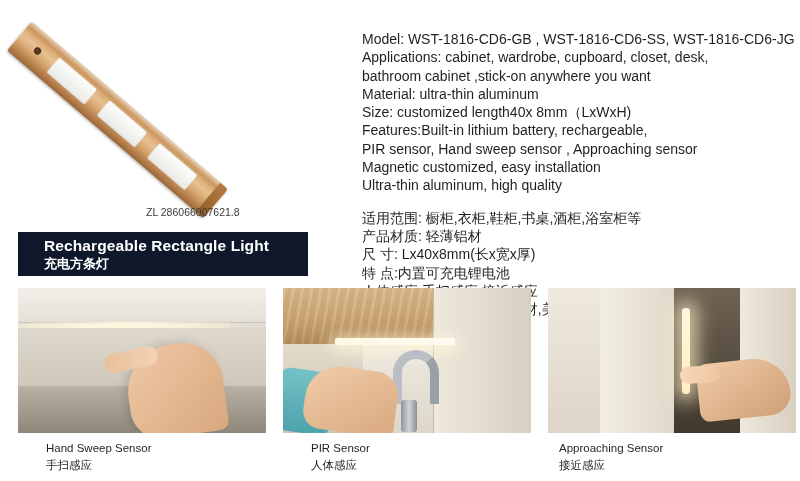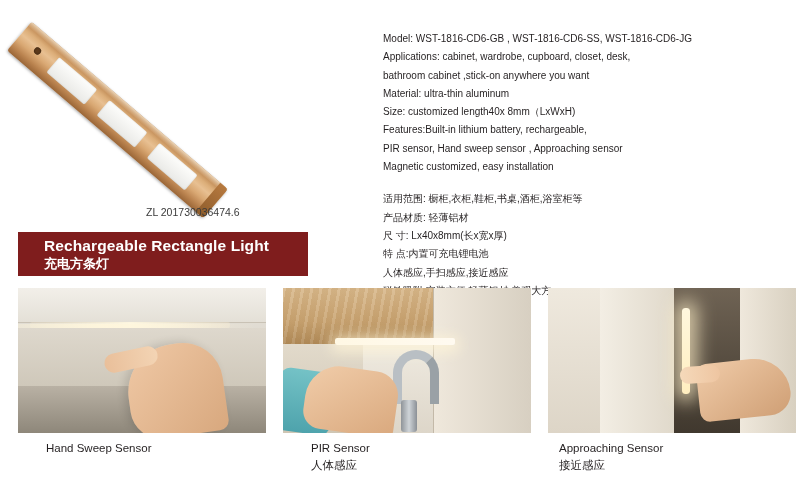--- a/index.html
+++ b/index.html
@@ -104,21 +104,21 @@
     line-height: 14px;
     color: #3a3a3a;
   }
 
   .banner {
     position: absolute;
     left: 18px;
     top: 232px;
     width: 290px;
     height: 44px;
-    background: #7f1d1d;
+    background: #0f172a;
     display: flex;
     flex-direction: column;
     justify-content: center;
     padding-left: 26px;
     box-sizing: border-box;
   }
   .banner .en {
     color: #ffffff;
     font-size: 15.5px;
     font-weight: bold;
@@ -128,24 +128,24 @@
   .banner .cn {
     color: #ffffff;
     font-size: 13px;
     font-weight: bold;
     line-height: 17px;
   }
 
   
   .specs {
     position: absolute;
-    left: 383px;
+    left: 362px;
     top: 30px;
     width: 412px;
-    font-size: 10px;
+    font-size: 14px;
     line-height: 18.3px;
     color: #231f20;
   }
   .specs .line { white-space: nowrap; }
   .specs .block-cn {
     margin-top: 14px;
   }
 
   
   .photos {
@@ -334,39 +334,40 @@
         <div class="bevel-top"></div>
         <div class="sensor-dot"></div>
         <div class="lens l1"></div>
         <div class="lens l2"></div>
         <div class="lens l3"></div>
         <div class="endcap right"></div>
       </div>
     </div>
 
     <div class="patent-text">
-      <div>ZL 201730036474.6</div>
+      <div>ZL 286066007621.8</div>
     </div>
 
     <div class="banner">
       <span class="en">Rechargeable Rectangle Light</span>
       <span class="cn">充电方条灯</span>
     </div>
   </div>
 
   <div class="specs">
     <div class="block-en">
       <div class="line">Model: WST-1816-CD6-GB , WST-1816-CD6-SS, WST-1816-CD6-JG</div>
       <div class="line">Applications: cabinet, wardrobe, cupboard, closet, desk,</div>
       <div class="line">bathroom cabinet ,stick-on anywhere you want</div>
       <div class="line">Material: ultra-thin aluminum</div>
       <div class="line">Size: customized length40x 8mm（LxWxH)</div>
       <div class="line">Features:Built-in lithium battery, rechargeable,</div>
       <div class="line">PIR sensor, Hand sweep sensor , Approaching sensor</div>
       <div class="line">Magnetic customized, easy installation</div>
+      <div class="line">Ultra-thin aluminum, high quality</div>
     </div>
     <div class="block-cn">
       <div class="line">适用范围: 橱柜,衣柜,鞋柜,书桌,酒柜,浴室柜等</div>
       <div class="line">产品材质: 轻薄铝材</div>
       <div class="line">尺 寸: Lx40x8mm(长x宽x厚)</div>
       <div class="line">特 点:内置可充电锂电池</div>
       <div class="line">人体感应,手扫感应,接近感应</div>
       <div class="line">磁铁吸附,安装方便,轻薄铝材,美观大方</div>
     </div>
   </div>
@@ -404,20 +405,21 @@
       <div class="p3-door"></div>
       <div class="p3-interior"></div>
       <div class="p3-lightstrip"></div>
       <div class="p3-panelR"></div>
       <div class="p3-hand"></div>
       <div class="p3-finger"></div>
     </div>
 
     <div class="caption cap1">
       <span class="en">Hand Sweep Sensor</span>
+      <span class="cn">手扫感应</span>
     </div>
     <div class="caption cap2">
       <span class="en">PIR Sensor</span>
       <span class="cn">人体感应</span>
     </div>
     <div class="caption cap3">
       <span class="en">Approaching Sensor</span>
       <span class="cn">接近感应</span>
     </div>
   </div>

